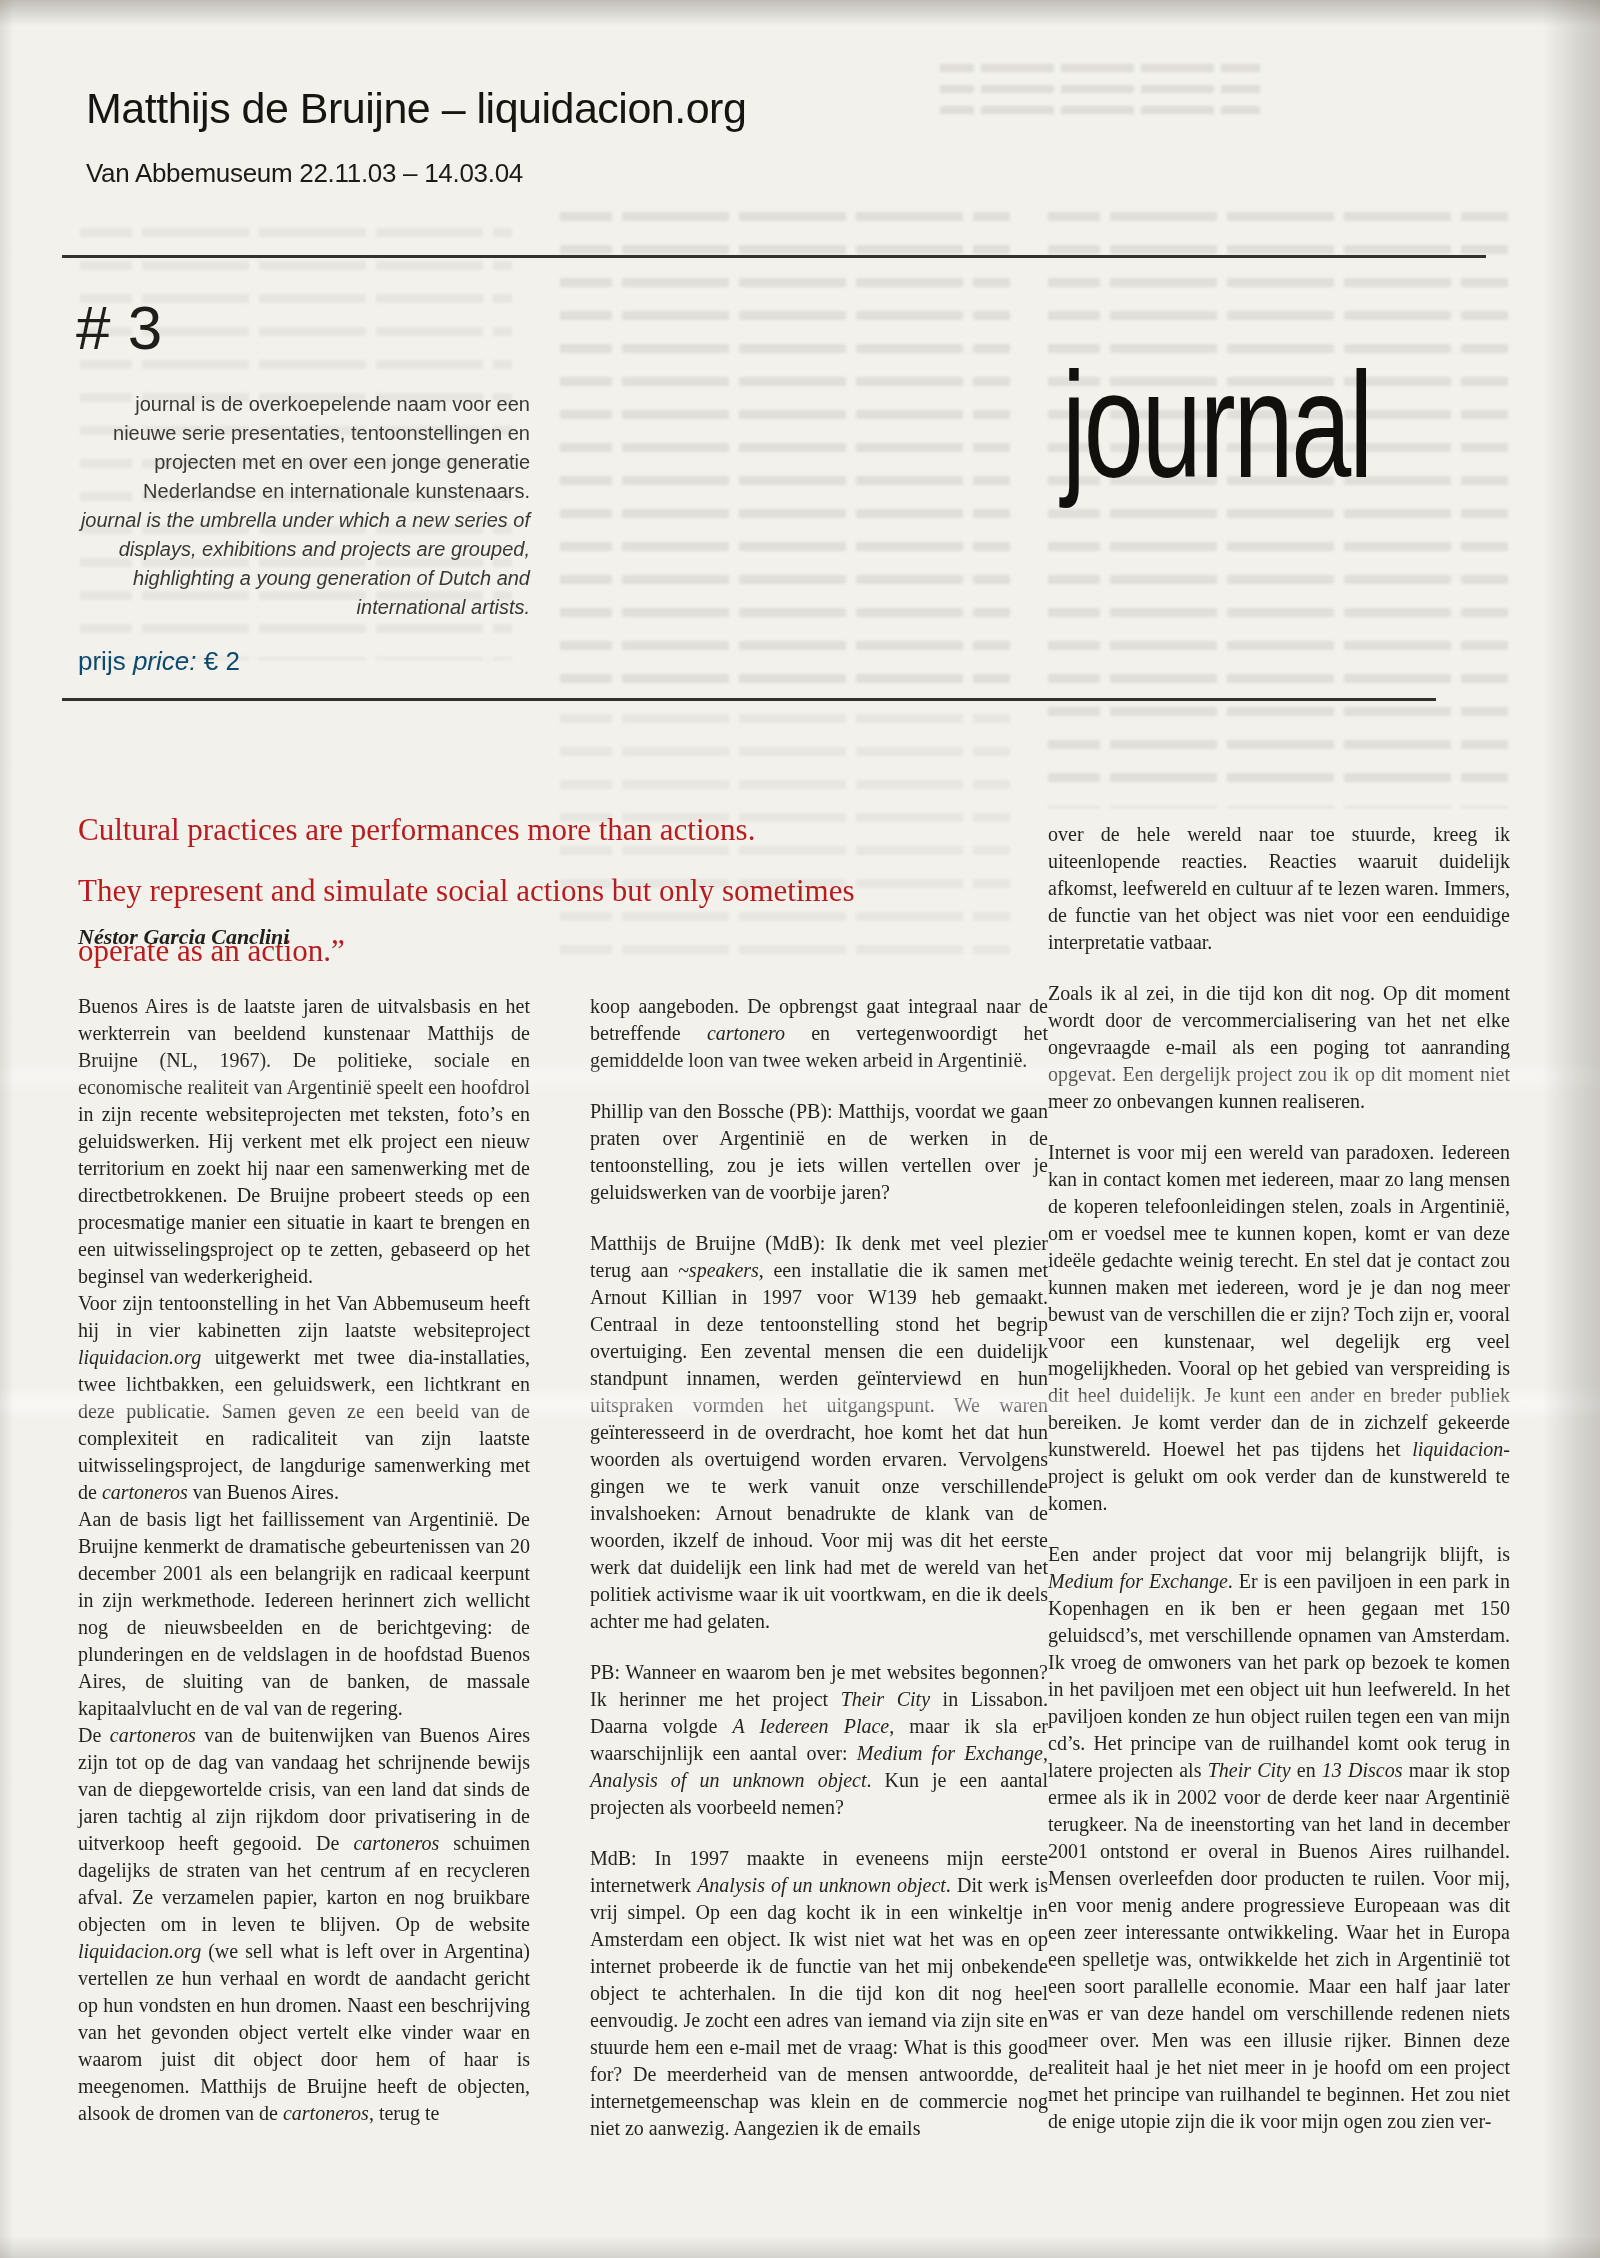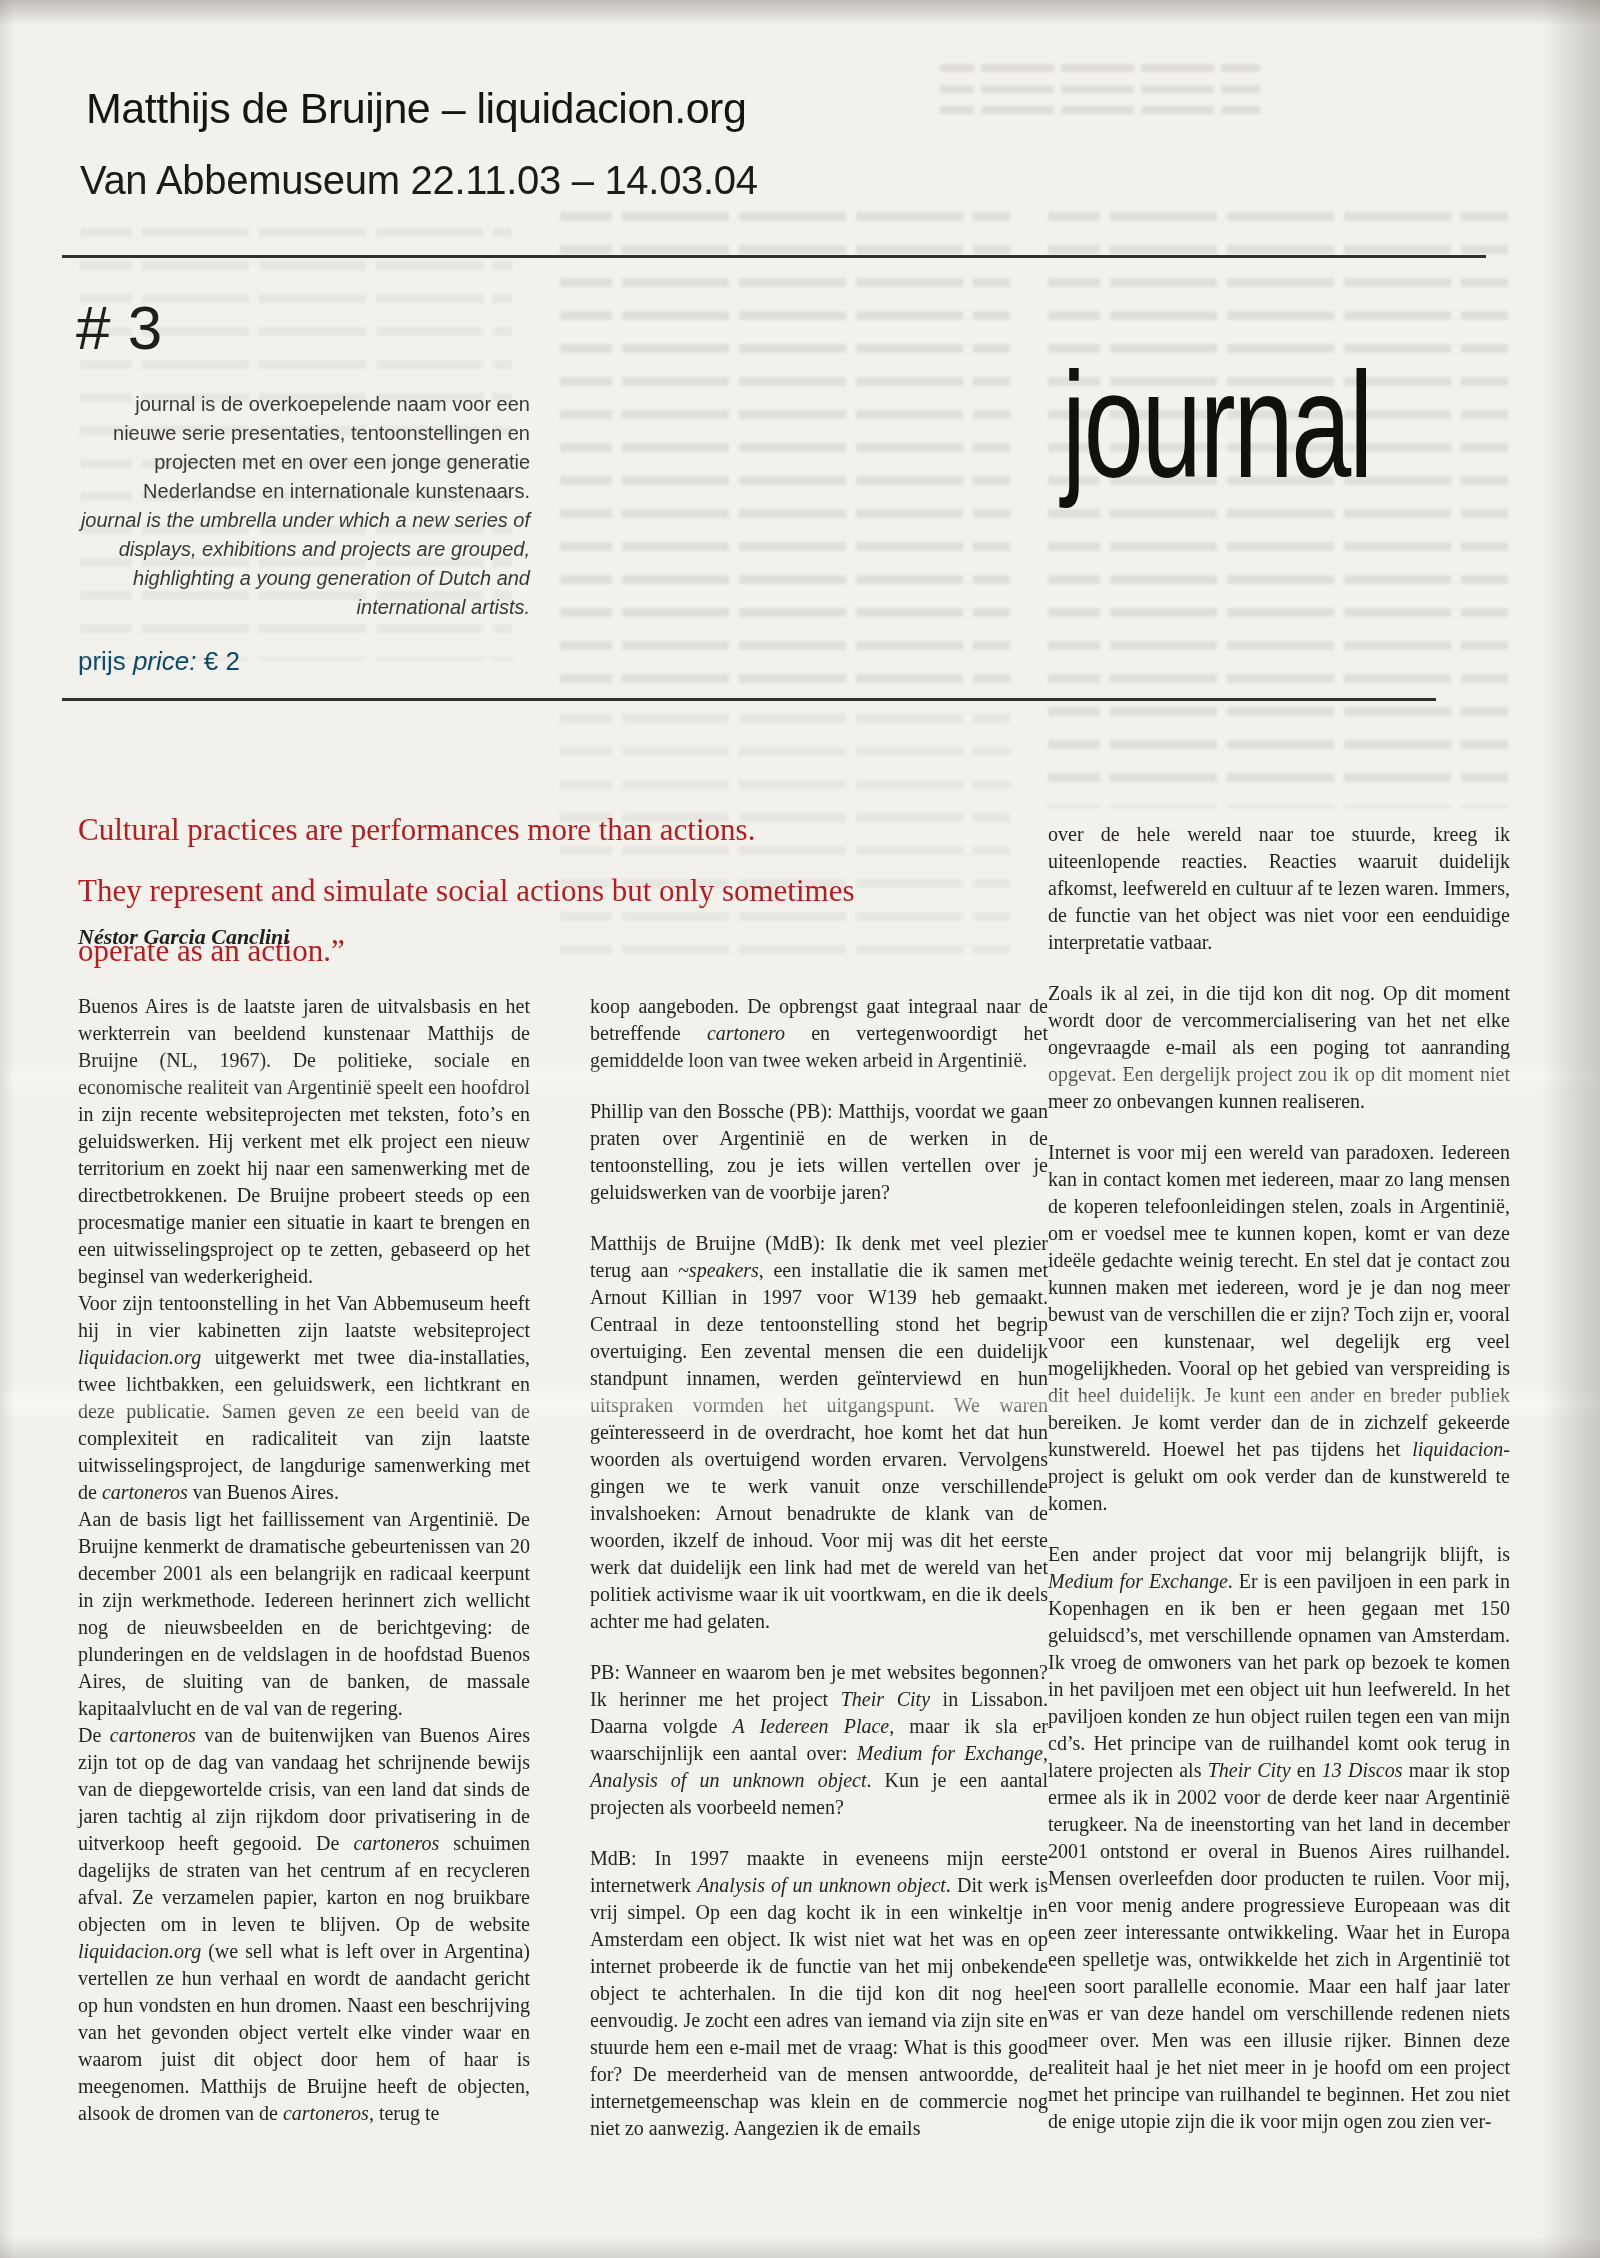--- a/index.html
+++ b/index.html
@@ -26,21 +26,21 @@
       repeating-linear-gradient(90deg, rgba(243,241,236,0) 0 34px, rgba(243,241,236,1) 34px 41px, rgba(243,241,236,0) 41px 80px),
       repeating-linear-gradient(180deg, rgba(104,100,94,.30) 0 8px, rgba(104,100,94,0) 8px 21px);}
   
   .rule{position:absolute;background:#35322d;height:3px;z-index:1;}
   .rule-top{left:62px;top:255px;width:1424px;}
   .rule-bottom{left:62px;top:698px;width:1374px;}
   
   .sans{font-family:"Liberation Sans",sans-serif;}
   .page-title{position:absolute;left:86px;top:84px;font-size:43px;letter-spacing:-.5px;
     color:#171512;white-space:nowrap;z-index:1;}
-  .page-subtitle{position:absolute;left:80px;top:158px;font-size:40px;letter-spacing:-.3px;
+  .page-subtitle{position:absolute;left:86px;top:158px;font-size:26px;letter-spacing:-.3px;
     color:#1d1b18;white-space:nowrap;z-index:1;}
   .issue{position:absolute;left:76px;top:292px;font-size:62px;color:#201e1a;z-index:1;}
   .intro{position:absolute;left:78px;width:452px;font-size:20px;line-height:29px;
     color:#3b3834;z-index:1;margin:0;text-align:right;}
   .intro-nl{top:390px;}
   .intro-en{top:506px;font-style:italic;}
   .price{position:absolute;left:78px;top:646px;font-size:26px;color:#0c4a6e;z-index:1;}
   .wordmark{position:absolute;left:1062px;top:350px;font-size:150px;line-height:1;
     letter-spacing:-3px;color:#12100d;transform:scaleX(.72);transform-origin:left top;
     white-space:nowrap;z-index:1;}

